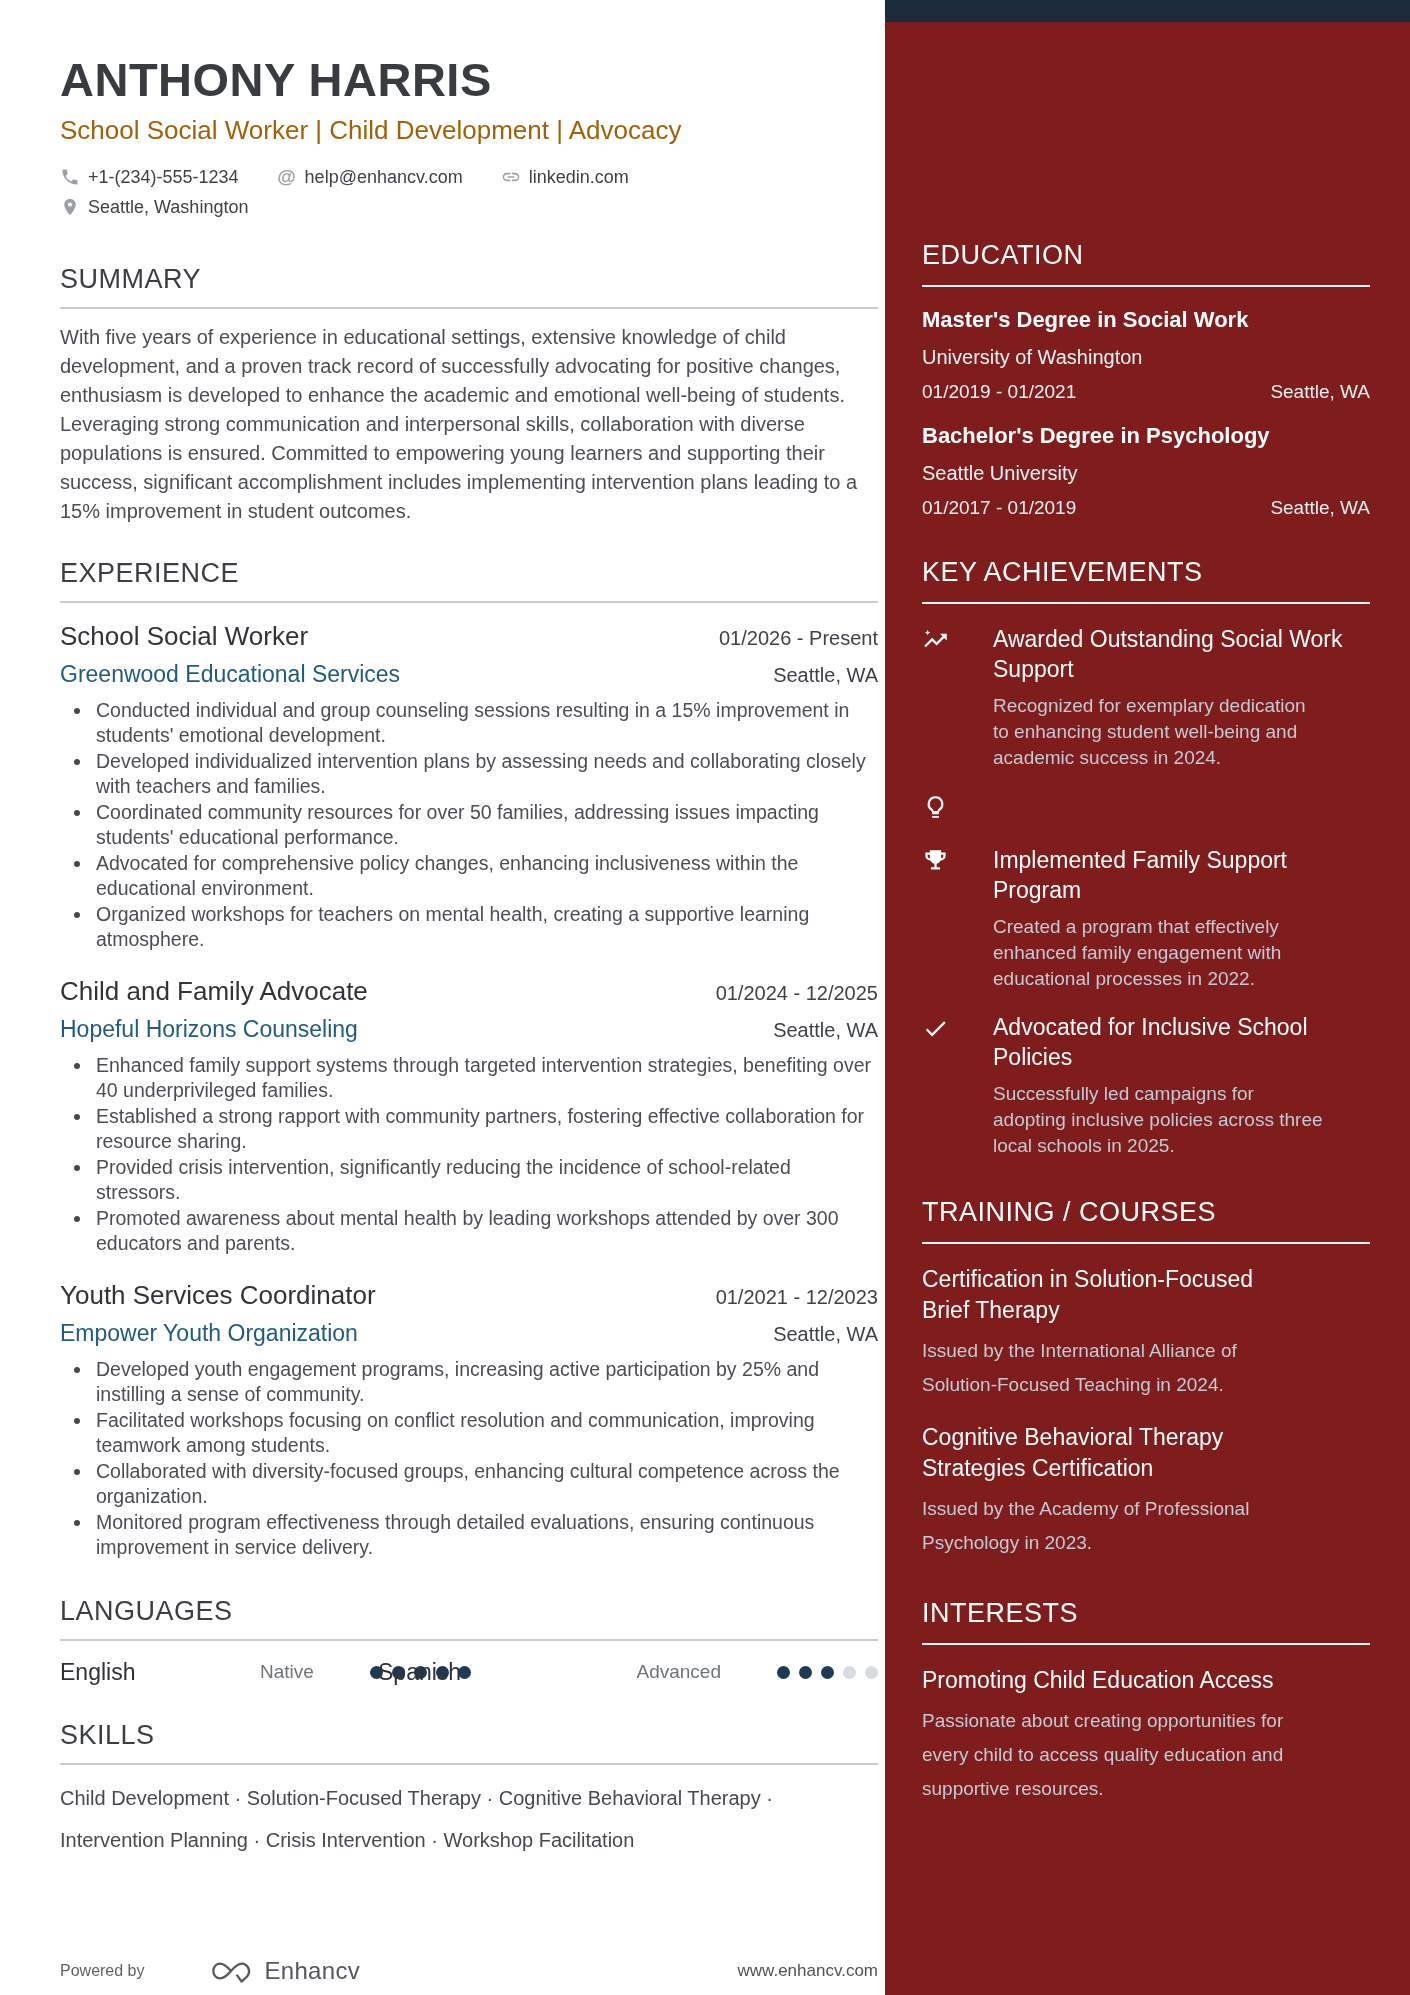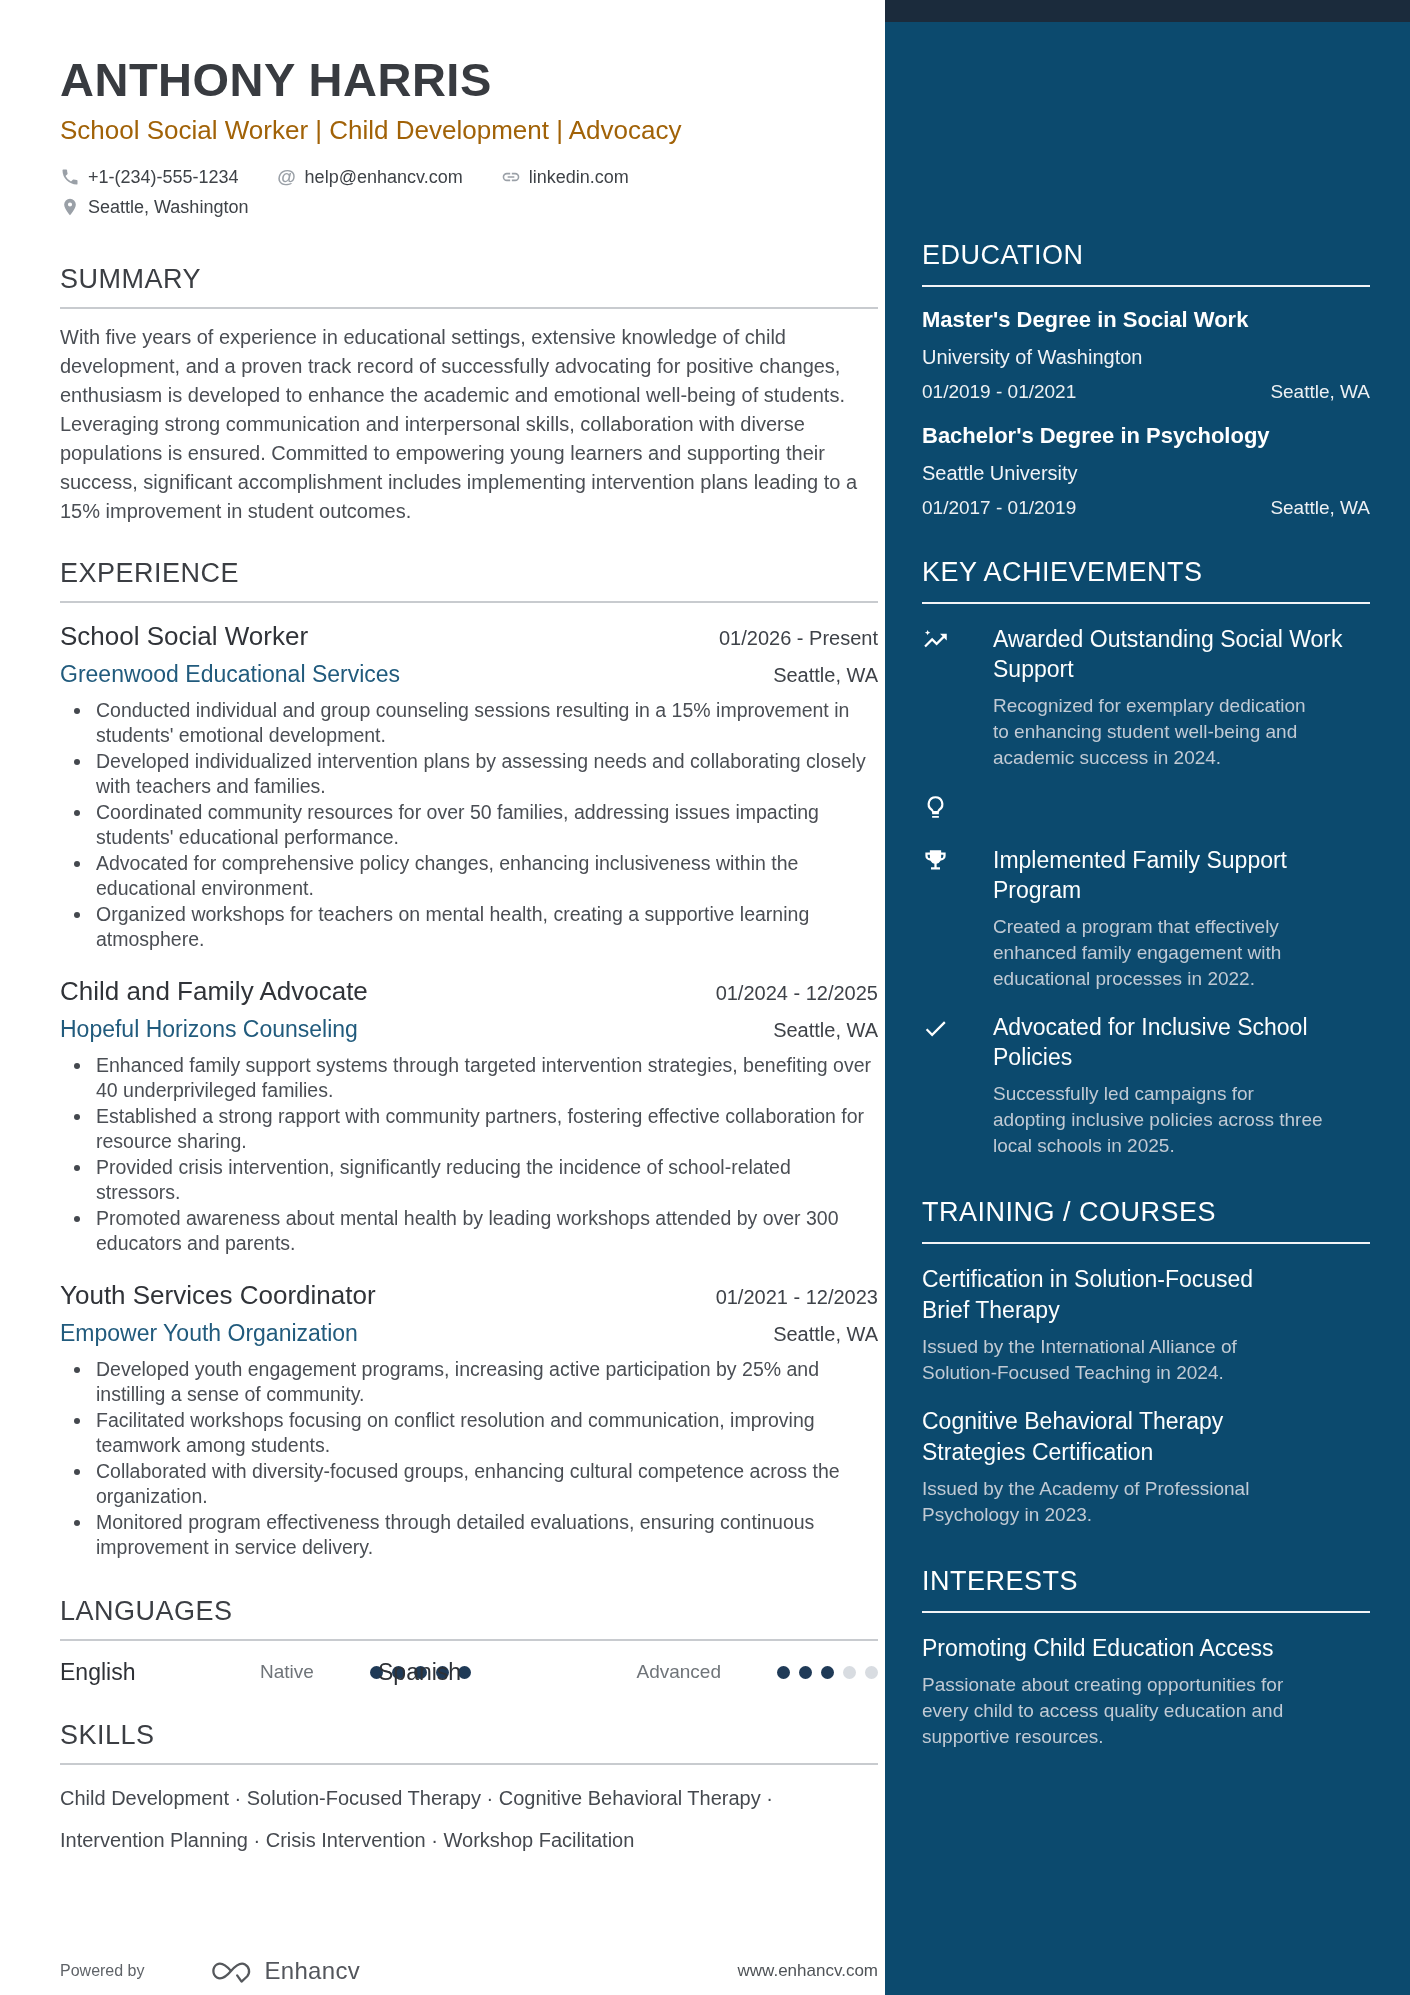--- a/index.html
+++ b/index.html
@@ -84,21 +84,21 @@
     margin-top:96px;display:flex;align-items:center;
   }
   .powered-by{font-size:16px;color:#5f6368;}
   .brand-mark{margin-left:64px;display:inline-flex;align-items:center;}
   .brand-mark svg{width:44px;height:28px;}
   .brand-name{margin-left:12px;font-size:24px;color:#53565c;letter-spacing:.3px;}
   .website{margin-left:auto;font-size:17px;color:#4f5357;}
 
   
   .sidebar{
-    width:525px;flex:0 0 auto;background:#0c4a6e;position:relative;box-sizing:border-box;
+    width:525px;flex:0 0 auto;background:#7f1d1d;position:relative;box-sizing:border-box;
   }
   .sidebar-top-strip{
     position:absolute;top:0;left:0;right:0;height:22px;background:#1b2b3c;
   }
   .sb-inner{padding:240px 40px 0 37px;box-sizing:border-box;}
   .sb-section{margin-top:0;}
   .sb-section + .sb-section{margin-top:38px;}
   .sb-h{font-size:27px;font-weight:400;color:#ffffff;letter-spacing:.5px;}
   .sb-rule{border:none;border-top:2px solid #f2f4f7;margin:14px 0 0 0;}
 
@@ -109,21 +109,21 @@
 
   .ach{display:flex;margin-top:20px;gap:24px;}
   .ach-icon{width:47px;flex:0 0 auto;padding-top:3px;}
   .ach-icon svg{width:27px;height:27px;}
   .ach-body{flex:1;}
   .ach-title{font-size:23px;color:#fdfefe;line-height:30px;max-width:350px;}
   .ach-desc{margin-top:9px;font-size:19px;line-height:26px;color:#c1cad4;max-width:332px;}
 
   .course{margin-top:20px;}
   .course-title{font-size:23px;color:#fdfefe;line-height:31px;max-width:356px;}
-  .course-desc{margin-top:8px;font-size:19px;line-height:26px;color:#c1cad4;max-width:382px;}
+  .course-desc{margin-top:8px;font-size:19px;line-height:34px;color:#c1cad4;max-width:382px;}
 
   .interest{margin-top:20px;}
 </style>
 </head>
 <body>
 
 <div class="page">
 
   <main class="main">
 

